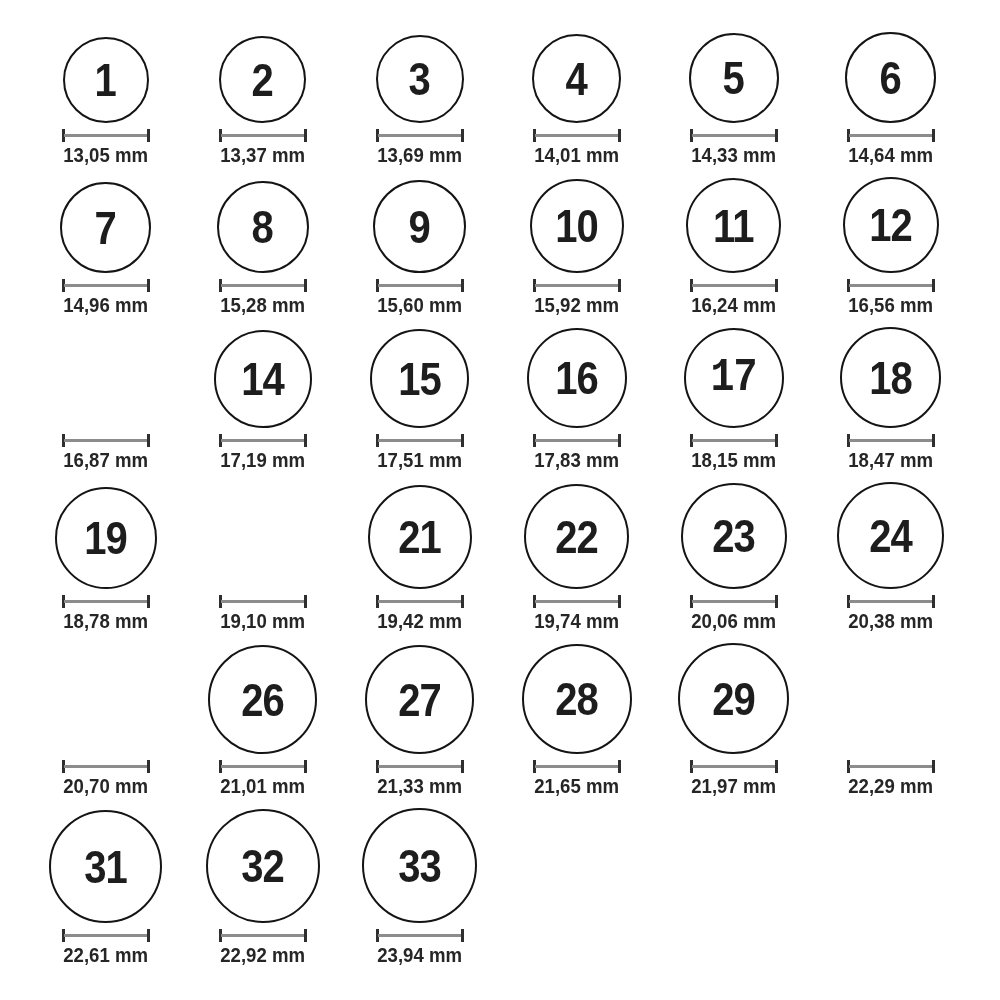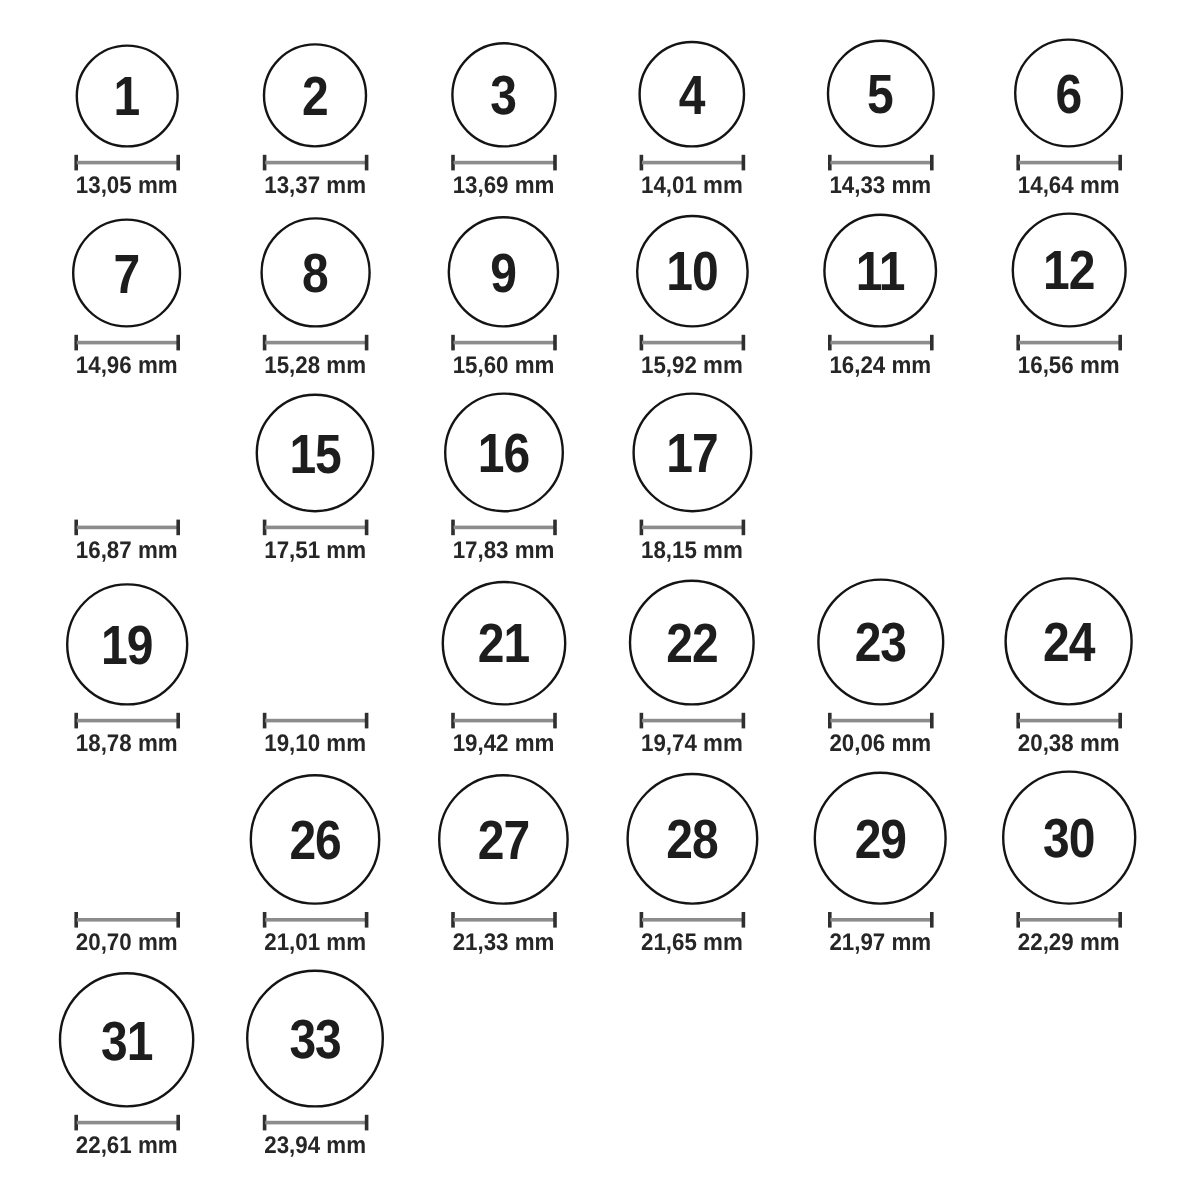--- a/index.html
+++ b/index.html
@@ -220,20 +220,31 @@
     <div class="row">
       <div class="cell">
         <div class="ruler">
           <span class="tick left"></span>
           <span class="line"></span>
           <span class="tick right"></span>
         </div>
         <div class="label">16,87 mm</div>
       </div>
       <div class="cell">
+        <div class="circle" style="width: 98px; height: 98px;">
+          <span class="num">14</span>
+        </div>
+        <div class="ruler">
+          <span class="tick left"></span>
+          <span class="line"></span>
+          <span class="tick right"></span>
+        </div>
+        <div class="label">17,19 mm</div>
+      </div>
+      <div class="cell">
         <div class="circle" style="width: 99px; height: 99px;">
           <span class="num">15</span>
         </div>
         <div class="ruler">
           <span class="tick left"></span>
           <span class="line"></span>
           <span class="tick right"></span>
         </div>
         <div class="label">17,51 mm</div>
       </div>
@@ -242,29 +253,40 @@
           <span class="num">16</span>
         </div>
         <div class="ruler">
           <span class="tick left"></span>
           <span class="line"></span>
           <span class="tick right"></span>
         </div>
         <div class="label">17,83 mm</div>
       </div>
       <div class="cell">
-        <div class="circle" style="width: 100px; height: 100px;">
+        <div class="circle" style="width: 100px; height: 100px; font-family: Liberation Mono, monospace;">
           <span class="num">17</span>
         </div>
         <div class="ruler">
           <span class="tick left"></span>
           <span class="line"></span>
           <span class="tick right"></span>
         </div>
         <div class="label">18,15 mm</div>
+      </div>
+      <div class="cell">
+        <div class="circle" style="width: 101px; height: 101px;">
+          <span class="num">18</span>
+        </div>
+        <div class="ruler">
+          <span class="tick left"></span>
+          <span class="line"></span>
+          <span class="tick right"></span>
+        </div>
+        <div class="label">18,47 mm</div>
       </div>
     </div>
     <div class="row">
       <div class="cell">
         <div class="circle" style="width: 102px; height: 102px;">
           <span class="num">19</span>
         </div>
         <div class="ruler">
           <span class="tick left"></span>
           <span class="line"></span>
@@ -372,42 +394,50 @@
           <span class="num">29</span>
         </div>
         <div class="ruler">
           <span class="tick left"></span>
           <span class="line"></span>
           <span class="tick right"></span>
         </div>
         <div class="label">21,97 mm</div>
       </div>
       <div class="cell">
-        <div class="circle" style="width: 112px; height: 112px;">
-          <span class="num">30</span>
-        </div>
         <div class="ruler">
           <span class="tick left"></span>
           <span class="line"></span>
           <span class="tick right"></span>
         </div>
         <div class="label">22,29 mm</div>
       </div>
     </div>
     <div class="row">
       <div class="cell">
         <div class="circle" style="width: 113px; height: 113px;">
           <span class="num">31</span>
         </div>
         <div class="ruler">
           <span class="tick left"></span>
           <span class="line"></span>
           <span class="tick right"></span>
         </div>
         <div class="label">22,61 mm</div>
+      </div>
+      <div class="cell">
+        <div class="circle" style="width: 114px; height: 114px;">
+          <span class="num">32</span>
+        </div>
+        <div class="ruler">
+          <span class="tick left"></span>
+          <span class="line"></span>
+          <span class="tick right"></span>
+        </div>
+        <div class="label">22,92 mm</div>
       </div>
       <div class="cell">
         <div class="circle" style="width: 115px; height: 115px;">
           <span class="num">33</span>
         </div>
         <div class="ruler">
           <span class="tick left"></span>
           <span class="line"></span>
           <span class="tick right"></span>
         </div>

